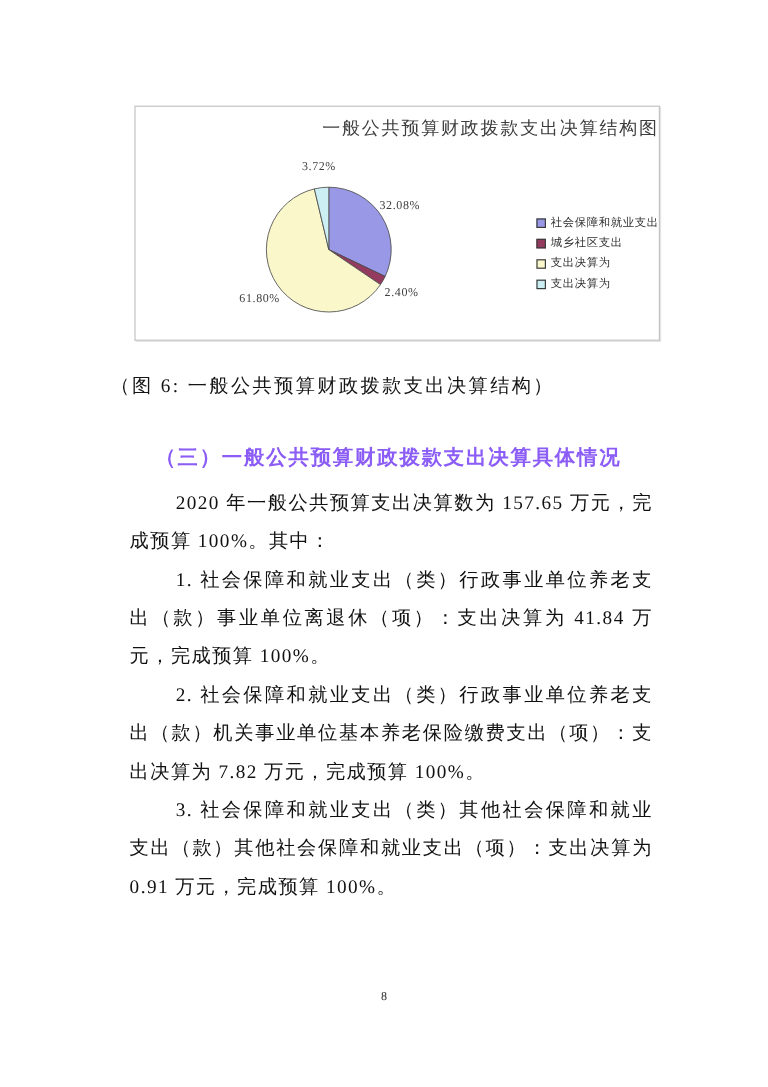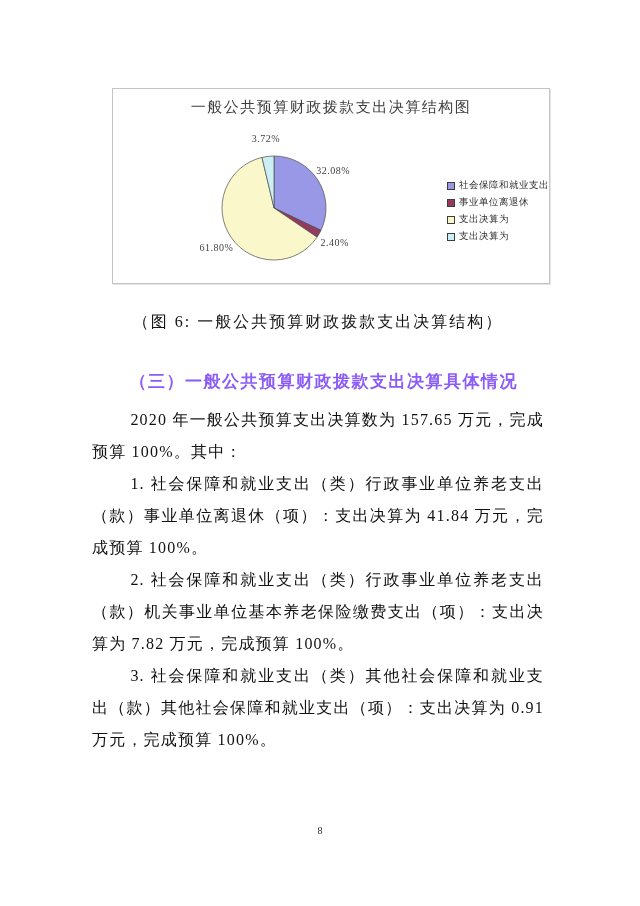--- a/index.html
+++ b/index.html
@@ -24,21 +24,21 @@
     height: 196px;
     background: #ffffff;
     border: 1px solid #c4c4c4;
     box-shadow: 1px 1px 0 #e4e4e4;
   }
   .chart-title {
     position: absolute;
     top: 9px;
     left: 0;
     width: 100%;
-    text-align: center;
+    text-align: right;
     font-size: 15px;
     letter-spacing: 1.5px;
     color: #3d3d3d;
   }
   .chart-frame svg {
     position: absolute;
     left: 0;
     top: 0;
   }
   .pie-label {
@@ -73,21 +73,21 @@
     color: #2e2e2e;
     letter-spacing: 0.5px;
   }
 
   
   .caption {
     position: absolute;
     top: 312px;
     left: 92px;
     width: 452px;
-    text-align: center;
+    text-align: left;
     font-size: 16px;
     letter-spacing: 2px;
     color: #141414;
   }
   .heading {
     position: absolute;
     top: 370px;
     left: 92px;
     width: 452px;
     text-indent: 2.2em;
@@ -103,20 +103,21 @@
     width: 452px;
     font-size: 16px;
     line-height: 32px;
     color: #111111;
     letter-spacing: 1.2px;
   }
   .body-text p {
     text-indent: 2.4em;
     text-align: justify;
     text-align-last: left;
+    margin-left: 16px;
   }
   .page-number {
     position: absolute;
     top: 825px;
     left: 0;
     width: 100%;
     text-align: center;
     font-size: 10px;
     color: #2b2b2b;
   }
@@ -138,21 +139,21 @@
         <path d="M 161 119 L 148.96 68.41 A 52 52 0 0 1 161.00 67.00 Z" fill="#cbeff3" stroke="#4a4a4a" stroke-width="0.7"></path>
         <text x="152.8" y="53.0" text-anchor="middle" class="pie-label">3.72%</text>
       </svg>
     <div class="legend" id="legend">
         <div class="legend-item">
           <span class="legend-swatch" style="background: rgb(152, 152, 230);"></span>
           <span class="legend-label">社会保障和就业支出</span>
         </div>
         <div class="legend-item">
           <span class="legend-swatch" style="background: rgb(147, 58, 94);"></span>
-          <span class="legend-label">事业单位离退休</span>
+          <span class="legend-label">城乡社区支出</span>
         </div>
         <div class="legend-item">
           <span class="legend-swatch" style="background: rgb(250, 247, 203);"></span>
           <span class="legend-label">支出决算为</span>
         </div>
         <div class="legend-item">
           <span class="legend-swatch" style="background: rgb(203, 239, 243);"></span>
           <span class="legend-label">支出决算为</span>
         </div>
       </div>

